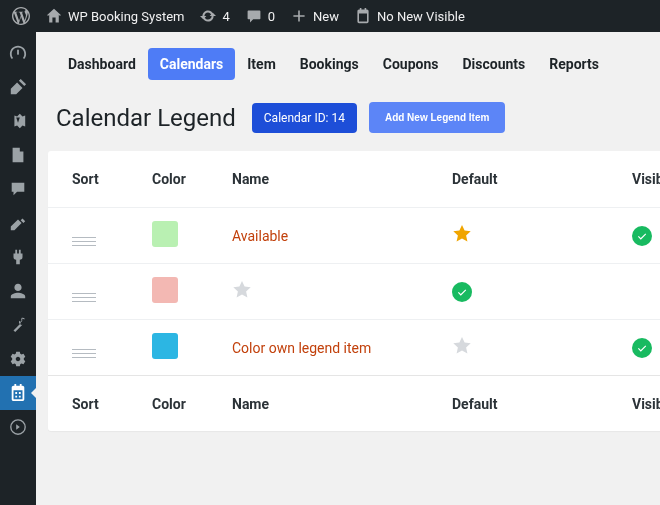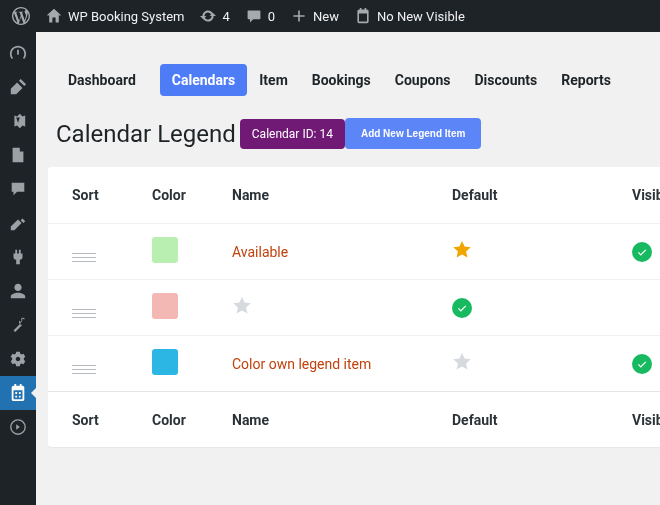--- a/index.html
+++ b/index.html
@@ -64,49 +64,49 @@
   }
 
   .content {
     flex: 1;
     background: #f1f1f1;
     overflow: auto;
     padding-left: 12px;
   }
   .tabs {
     display: flex;
-    padding: 32px 8px 14px 8px;
+    padding: 16px 8px 14px 8px;
   }
   .tab {
     font-size: 14px;
     font-weight: 700;
     color: #1d2327;
     padding: 8px 12px;
     border-radius: 4px;
     cursor: pointer;
   }
   .tab.active {
     background: #4e7cf6;
     color: #fff;
-    margin-left: 12px;
   }
 
   .headerbar {
     display: flex;
     align-items: center;
+    gap: 12px;
     padding: 8px 8px 18px 8px;
   }
   .page-title {
     font-size: 24px;
     font-weight: 400;
     color: #1d2327;
     margin-right: 4px;
   }
   .badge-dark {
-    background: #701a75;
+    background: #1d4ed8;
     color: #fff;
     font-size: 12px;
     padding: 8px 12px;
     border-radius: 4px;
   }
   .btn-primary {
     background: #5c85f7;
     color: #fff;
     font-size: 10px;
     font-weight: 700;

